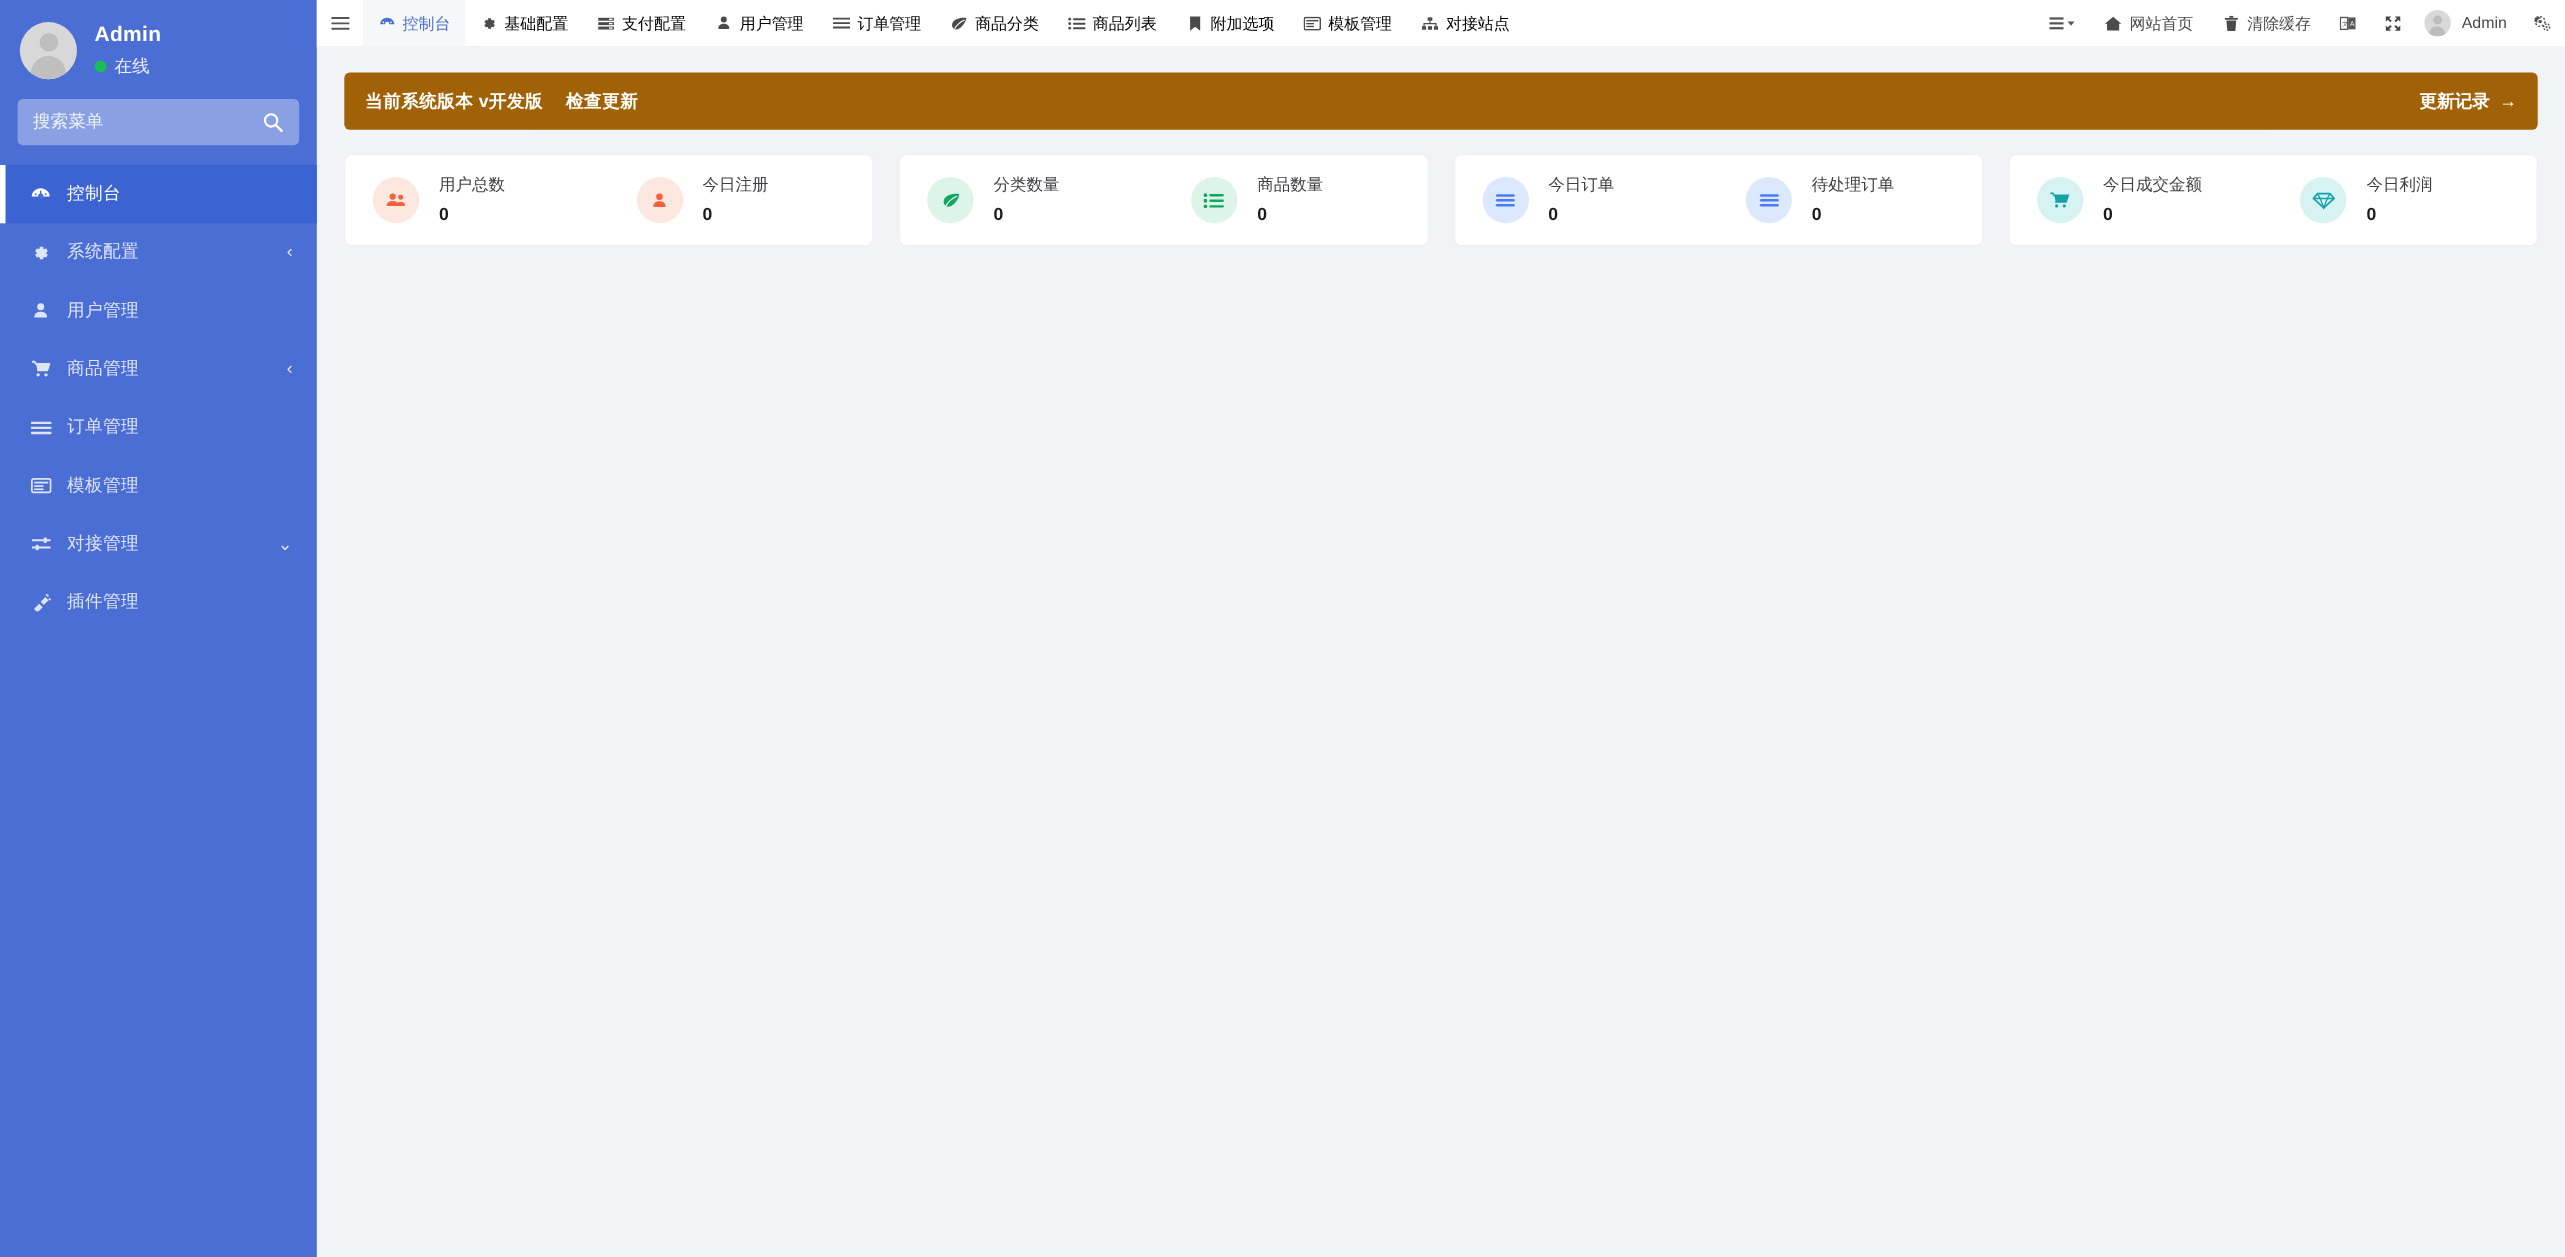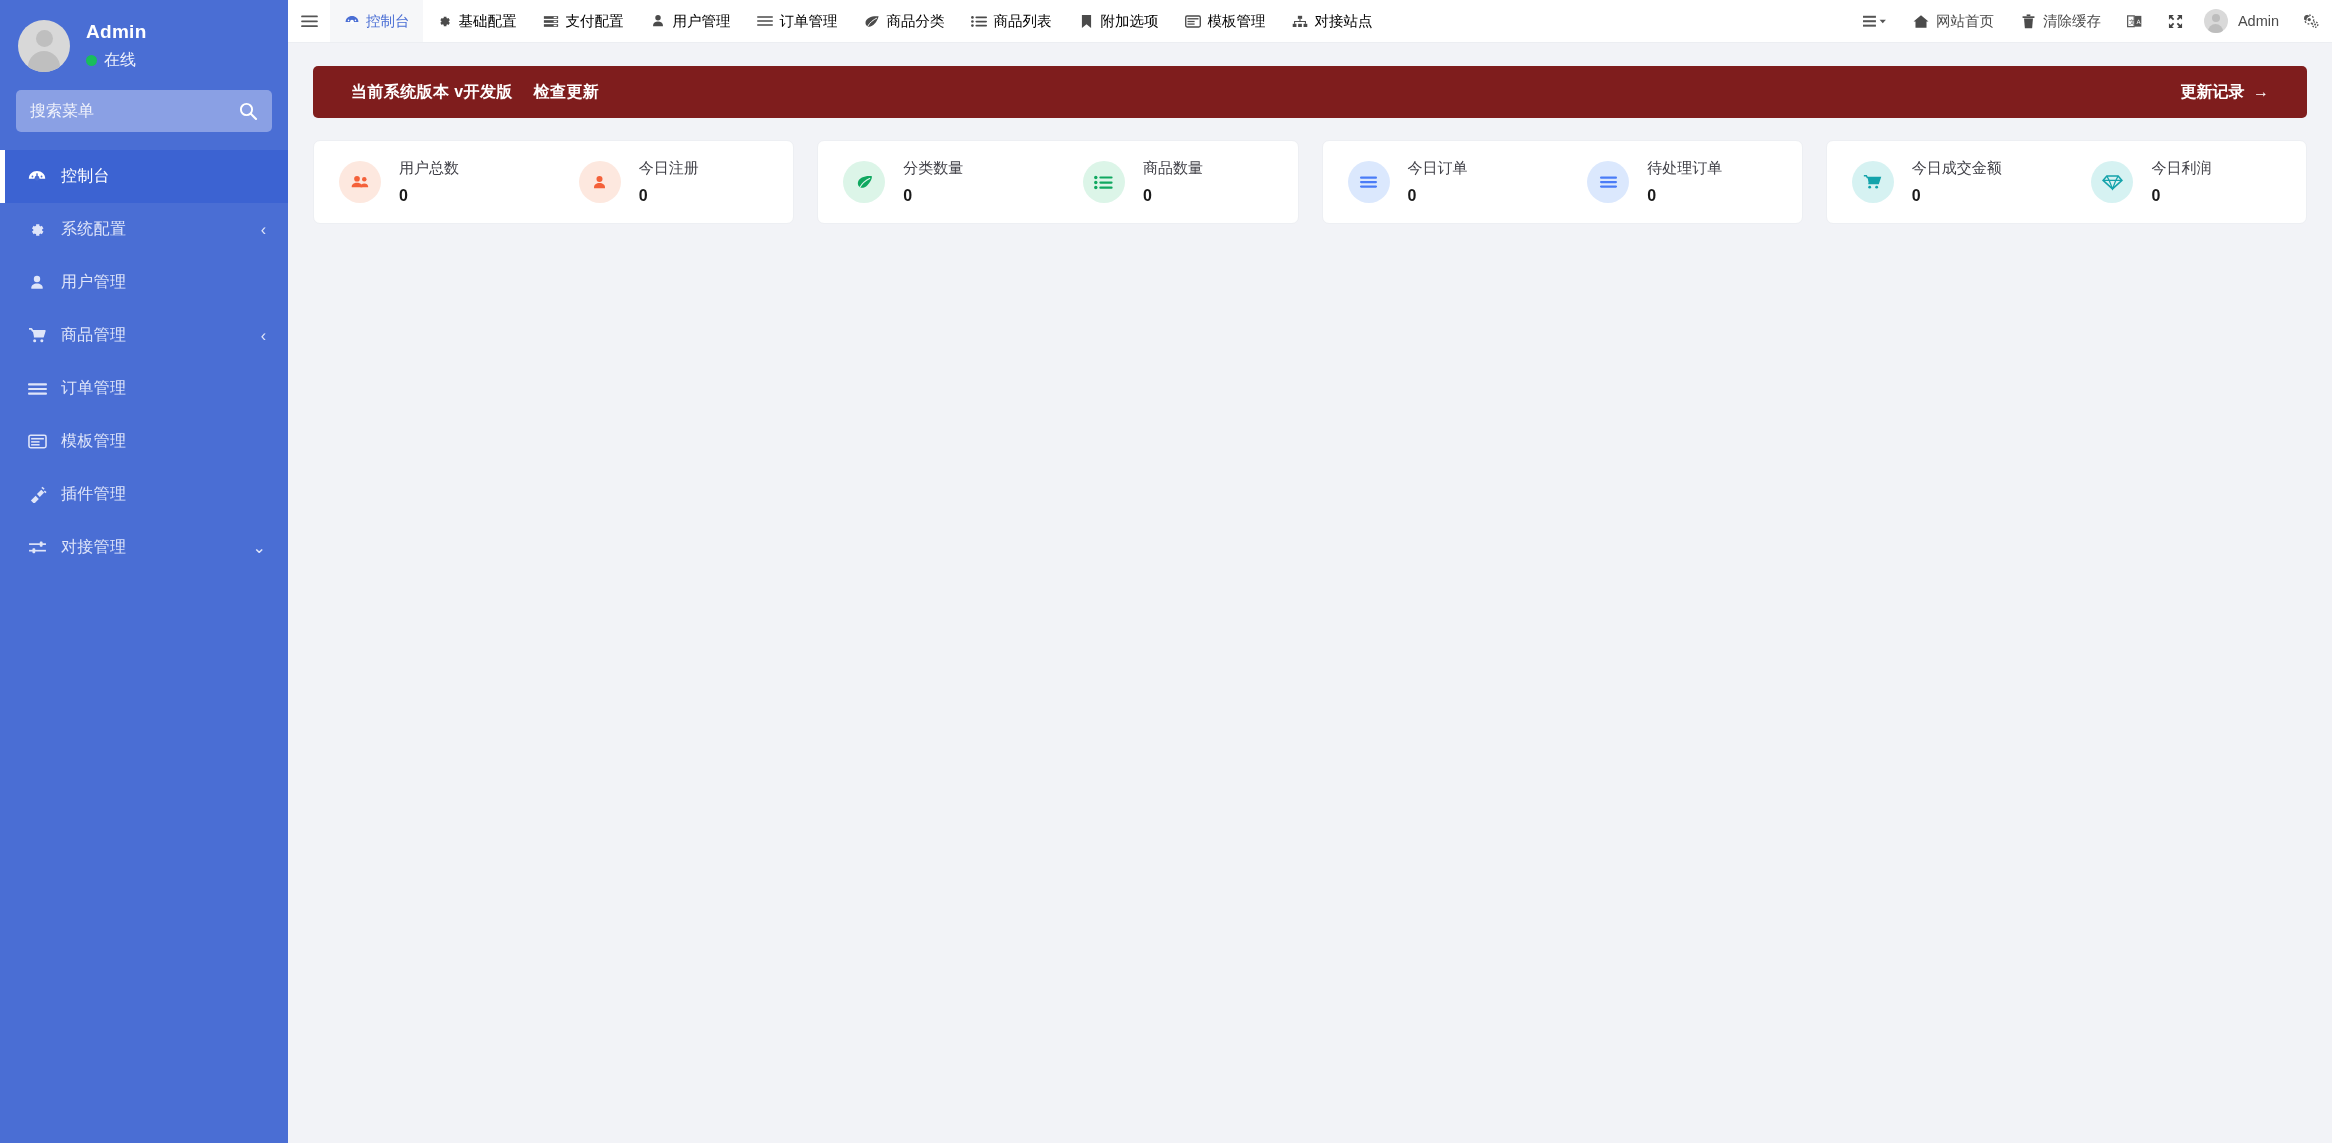--- a/index.html
+++ b/index.html
@@ -92,23 +92,23 @@
      border-radius: 50%; background: #bdbdbd; left: 8px; top: 5px; }
   .avatar-sm::after { content: ""; position: absolute; width: 15px; height: 11px;
      border-radius: 8px 8px 0 0; background: #bdbdbd; left: 4.5px; top: 15px; }
   .nav-user { display: flex; align-items: center; padding: 0 11px 0 8px; cursor: pointer; }
   .nav-user .nu-name { font-size: 14.5px; color: #4b4b4b; margin-left: 10px; }
 
   
   .content { flex: 1; overflow: hidden; padding: 23px 25px 0 25px; }
 
   .banner {
-    height: 52px; background: #7f1d1d; border-radius: 5px;
+    height: 52px; background: #a16207; border-radius: 5px;
     display: flex; align-items: center; justify-content: space-between;
-    padding: 0 38px; color: #fff;
+    padding: 0 19px; color: #fff;
   }
   .banner-left { font-size: 16px; font-weight: bold; letter-spacing: .4px; }
   .banner-left .bl-check { margin-left: 16px; }
   .banner-right { font-size: 16px; font-weight: bold; cursor: pointer; }
   .banner-right .arrow { font-weight: normal; margin-left: 4px; }
 
   .cards-row { display: flex; gap: 23px; margin-top: 22px; }
   .stat-card {
     flex: 1; height: 84px; background: #fff; border-radius: 7px;
     border: 1px solid #edeff3; display: flex; align-items: center;
@@ -233,41 +233,41 @@
               <rect x="3.2" y="4.2" width="13.6" height="1.7" fill="#dfe5f9"></rect>
               <rect x="3.2" y="7.6" width="9" height="1.6" fill="#dfe5f9"></rect>
               <rect x="3.2" y="10.7" width="9" height="1.6" fill="#dfe5f9"></rect>
             </svg>
         </span>
         <span class="mi-label">模板管理</span>
       </div>
 
       <div class="menu-item">
         <span class="mi-ico">
+          <svg viewBox="0 0 20 16" width="19" height="15">
+              <line x1="1" y1="4.4" x2="19" y2="4.4" stroke="#dfe5f9" stroke-width="1.8"></line>
+              <line x1="1" y1="11.4" x2="19" y2="11.4" stroke="#dfe5f9" stroke-width="1.8"></line>
+              <rect x="12.4" y="1.7" width="3" height="5.4" rx="1" fill="#dfe5f9"></rect>
+              <rect x="4.6" y="8.7" width="3" height="5.4" rx="1" fill="#dfe5f9"></rect>
+            </svg>
+        </span>
+        <span class="mi-label">对接管理</span>
+        <span class="mi-arrow">⌄</span>
+      </div>
+
+      <div class="menu-item">
+        <span class="mi-ico">
           <svg viewBox="0 0 20 18" width="19" height="17">
               <path d="M3 15.4l5-5 3.4 3.4-5 5z" fill="#dfe5f9"></path>
               <path d="M9.4 8.6l4.6-4.6 3 3-4.6 4.6z" fill="#dfe5f9"></path>
               <line x1="14.6" y1="1.4" x2="17" y2="3.2" stroke="#dfe5f9" stroke-width="1.6"></line>
               <line x1="17.2" y1="5.4" x2="19" y2="7" stroke="#dfe5f9" stroke-width="1.6"></line>
             </svg>
         </span>
         <span class="mi-label">插件管理</span>
-      </div>
-
-      <div class="menu-item">
-        <span class="mi-ico">
-          <svg viewBox="0 0 20 16" width="19" height="15">
-              <line x1="1" y1="4.4" x2="19" y2="4.4" stroke="#dfe5f9" stroke-width="1.8"></line>
-              <line x1="1" y1="11.4" x2="19" y2="11.4" stroke="#dfe5f9" stroke-width="1.8"></line>
-              <rect x="12.4" y="1.7" width="3" height="5.4" rx="1" fill="#dfe5f9"></rect>
-              <rect x="4.6" y="8.7" width="3" height="5.4" rx="1" fill="#dfe5f9"></rect>
-            </svg>
-        </span>
-        <span class="mi-label">对接管理</span>
-        <span class="mi-arrow">⌄</span>
       </div>
 
     </nav>
   </aside>
 
   <div class="main">
 
     <header class="navbar">
       <div class="nav-left">
 

